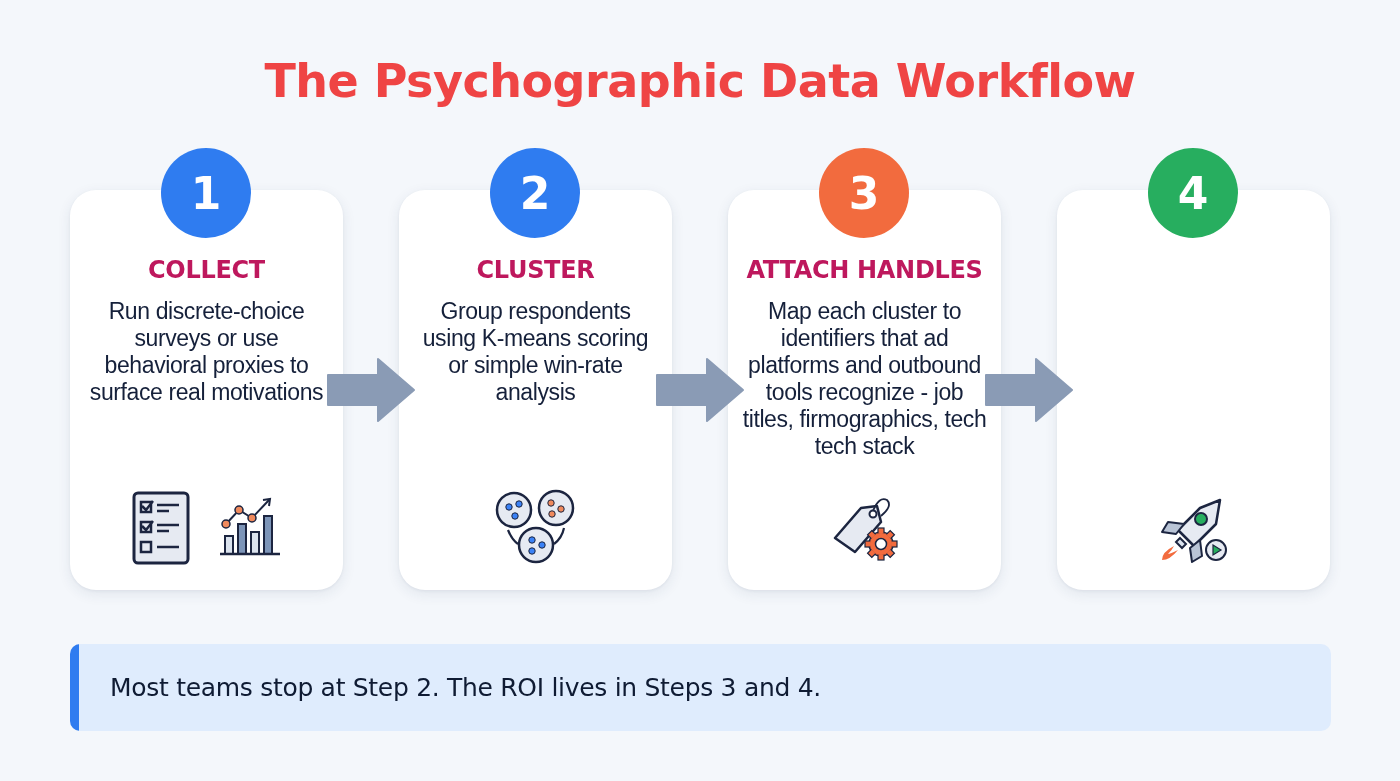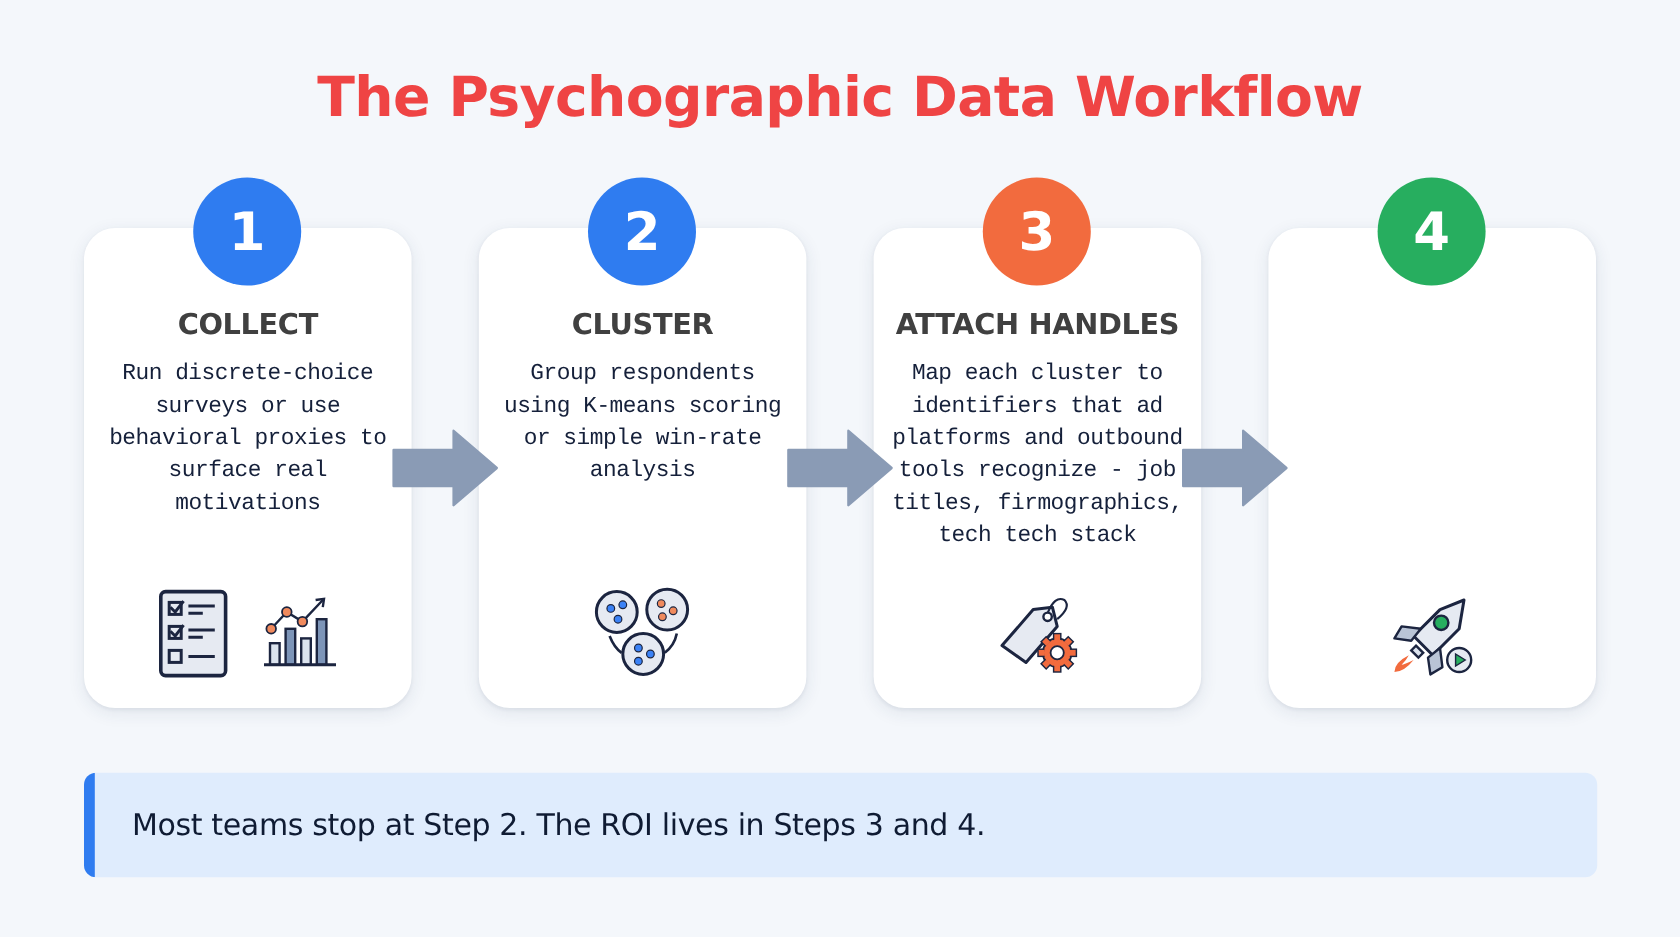--- a/index.html
+++ b/index.html
@@ -28,26 +28,26 @@
       border-radius: 50%;
       display: flex; align-items: center; justify-content: center;
       color: #ffffff; font-weight: bold; font-size: 44px;
       font-family: "DejaVu Sans", sans-serif;
       z-index: 2;
     }
     .card-title {
       position: absolute; top: 66px; left: 0; width: 100%;
       text-align: center; font-weight: bold; font-size: 24px;
       font-family: "DejaVu Sans", sans-serif; letter-spacing: -0.3px;
-      color: #404040;
+      color: #be185d;
     }
     .card-desc {
       position: absolute; top: 108px; left: 14px; right: 14px;
-      text-align: center; font-size: 19px; line-height: 27px;
-      font-family: Liberation Mono, monospace; letter-spacing: -0.4px;
+      text-align: center; font-size: 23px; line-height: 27px;
+      font-family: Liberation Sans, sans-serif; letter-spacing: -0.4px;
       color: #15203a;
     }
     .card-icon { position: absolute; left: 0; width: 100%; display: flex; justify-content: center; gap: 26px; }
     .arrow { position: absolute; top: 355px; width: 90px; height: 70px; z-index: 3; }
     .callout {
       position: absolute; top: 644px; left: 70px; width: 1261px; height: 87px;
       background: #dfecfd; border-radius: 10px; overflow: hidden;
       display: flex; align-items: center;
     }
     .callout-bar { position: absolute; left: 0; top: 0; bottom: 0; width: 9px; background: #2f7cf0; }

